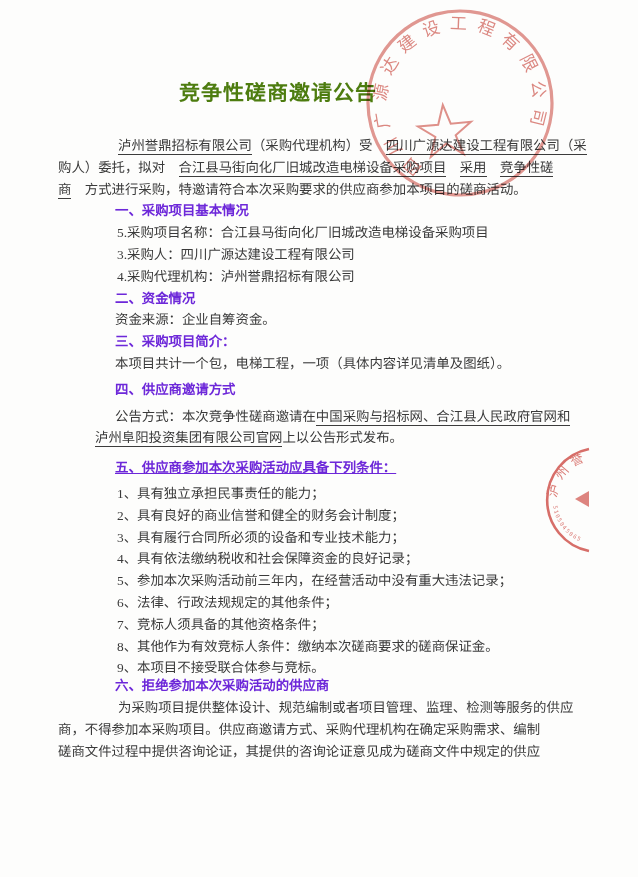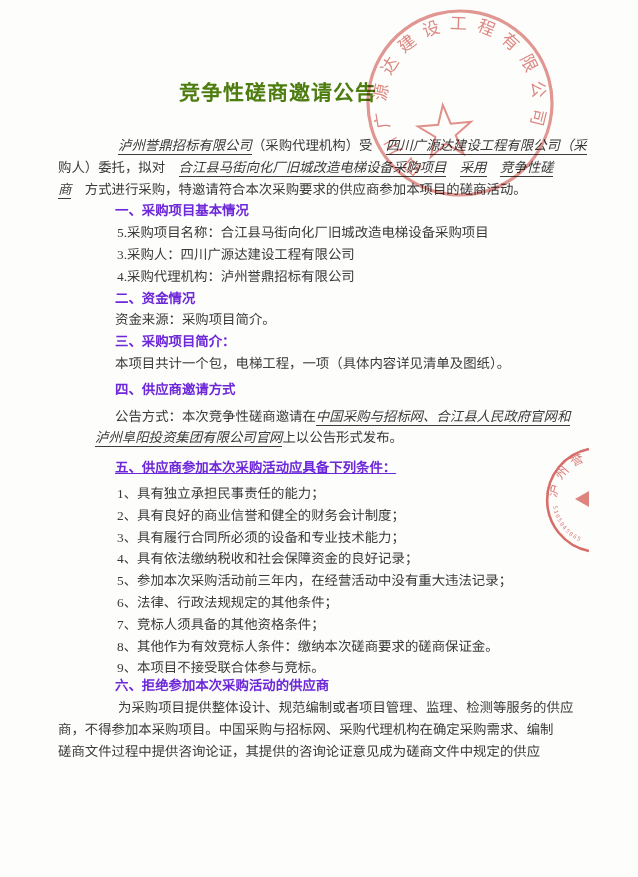--- a/index.html
+++ b/index.html
@@ -10,21 +10,21 @@
     overflow:hidden;position:relative;
   }
   .page{position:relative;width:638px;height:877px;padding:78px 44px 0 58px;box-sizing:border-box;}
   .title{
     font-family:"Liberation Sans","DejaVu Sans",sans-serif;
     font-weight:700;font-size:21px;letter-spacing:1px;color:#4d7c0f;
     text-align:center;line-height:30px;position:relative;left:-48px;
   }
   .ln{white-space:pre;line-height:21.8px;font-size:13.4px;color:#3a3a3a;}
   .h{font-weight:700;color:#6d28d9;}
-  .u{border-bottom:1.3px solid #3c3c3c;padding-bottom:1px;font-style:italic;}
+  .u{border-bottom:1.3px solid #3c3c3c;padding-bottom:1px;}
   .ind1{padding-left:60px;}   
   .ind2{padding-left:57px;}   
   .ind3{padding-left:59px;}   
   .ind4{padding-left:37px;}   
   .mt-p1{margin-top:27px;}
   .mt4{margin-top:4px;}
   .mt5{margin-top:5px;}
   .mt8{margin-top:8px;text-decoration:underline;}
   .mtn4{margin-top:-4px;font-family:Liberation Serif, serif;}
   .seal-overlay{position:absolute;left:0;top:0;width:638px;height:877px;pointer-events:none;mix-blend-mode:multiply;}
@@ -41,21 +41,21 @@
     <div class="ln"><span>购人）委托，拟对　</span><span class="u">合江县马街向化厂旧城改造电梯设备采购项目</span><span>　</span><span class="u">采用</span><span>　</span><span class="u">竞争性磋</span></div>
     <div class="ln"><span class="u">商</span><span>　方式进行采购，特邀请符合本次采购要求的供应商参加本项目的磋商活动。</span></div>
   </div>
 
   <div class="ln ind2 h">一、采购项目基本情况</div>
   <div class="ln ind3">5.采购项目名称：合江县马街向化厂旧城改造电梯设备采购项目</div>
   <div class="ln ind3">3.采购人：四川广源达建设工程有限公司</div>
   <div class="ln ind3">4.采购代理机构：泸州誉鼎招标有限公司</div>
 
   <div class="ln ind2 h">二、资金情况</div>
-  <div class="ln ind2">资金来源：采购项目简介。</div>
+  <div class="ln ind2">资金来源：企业自筹资金。</div>
 
   <div class="ln ind2 h">三、采购项目简介：</div>
   <div class="ln ind2">本项目共计一个包，电梯工程，一项（具体内容详见清单及图纸）。</div>
 
   <div class="ln ind2 h mt4">四、供应商邀请方式</div>
   <div class="mt5">
     <div class="ln ind2"><span>公告方式：本次竞争性磋商邀请在</span><span class="u">中国采购与招标网、合江县人民政府官网和</span></div>
     <div class="ln ind4"><span class="u">泸州阜阳投资集团有限公司官网</span><span>上以公告形式发布。</span></div>
   </div>
 
@@ -66,21 +66,21 @@
   <div class="ln ind3">4、具有依法缴纳税收和社会保障资金的良好记录；</div>
   <div class="ln ind3">5、参加本次采购活动前三年内，在经营活动中没有重大违法记录；</div>
   <div class="ln ind3">6、法律、行政法规规定的其他条件；</div>
   <div class="ln ind3">7、竞标人须具备的其他资格条件；</div>
   <div class="ln ind3">8、其他作为有效竞标人条件：缴纳本次磋商要求的磋商保证金。</div>
   <div class="ln ind3">9、本项目不接受联合体参与竞标。</div>
 
   <div class="ln ind2 h mtn4">六、拒绝参加本次采购活动的供应商</div>
   <div>
     <div class="ln ind1">为采购项目提供整体设计、规范编制或者项目管理、监理、检测等服务的供应</div>
-    <div class="ln">商，不得参加本采购项目。中国采购与招标网、采购代理机构在确定采购需求、编制</div>
+    <div class="ln">商，不得参加本采购项目。供应商邀请方式、采购代理机构在确定采购需求、编制</div>
     <div class="ln">磋商文件过程中提供咨询论证，其提供的咨询论证意见成为磋商文件中规定的供应</div>
   </div>
 
 </div>
 
 <svg class="seal-overlay" viewBox="0 0 638 877">
 
   <g transform="rotate(-15 460 103)" opacity="0.82">
     <circle cx="460" cy="103" r="92" fill="none" stroke="#cf574f" stroke-width="3.2" opacity="0.75"></circle>
     <defs>

